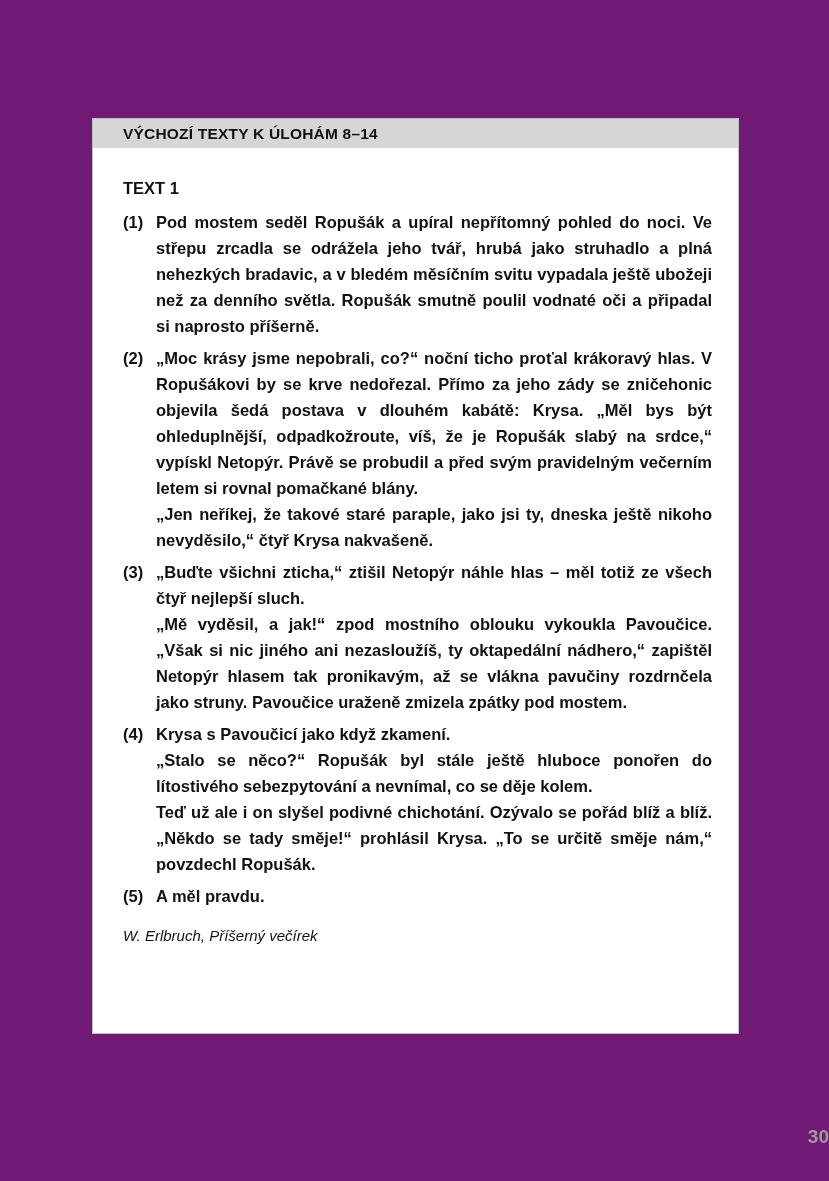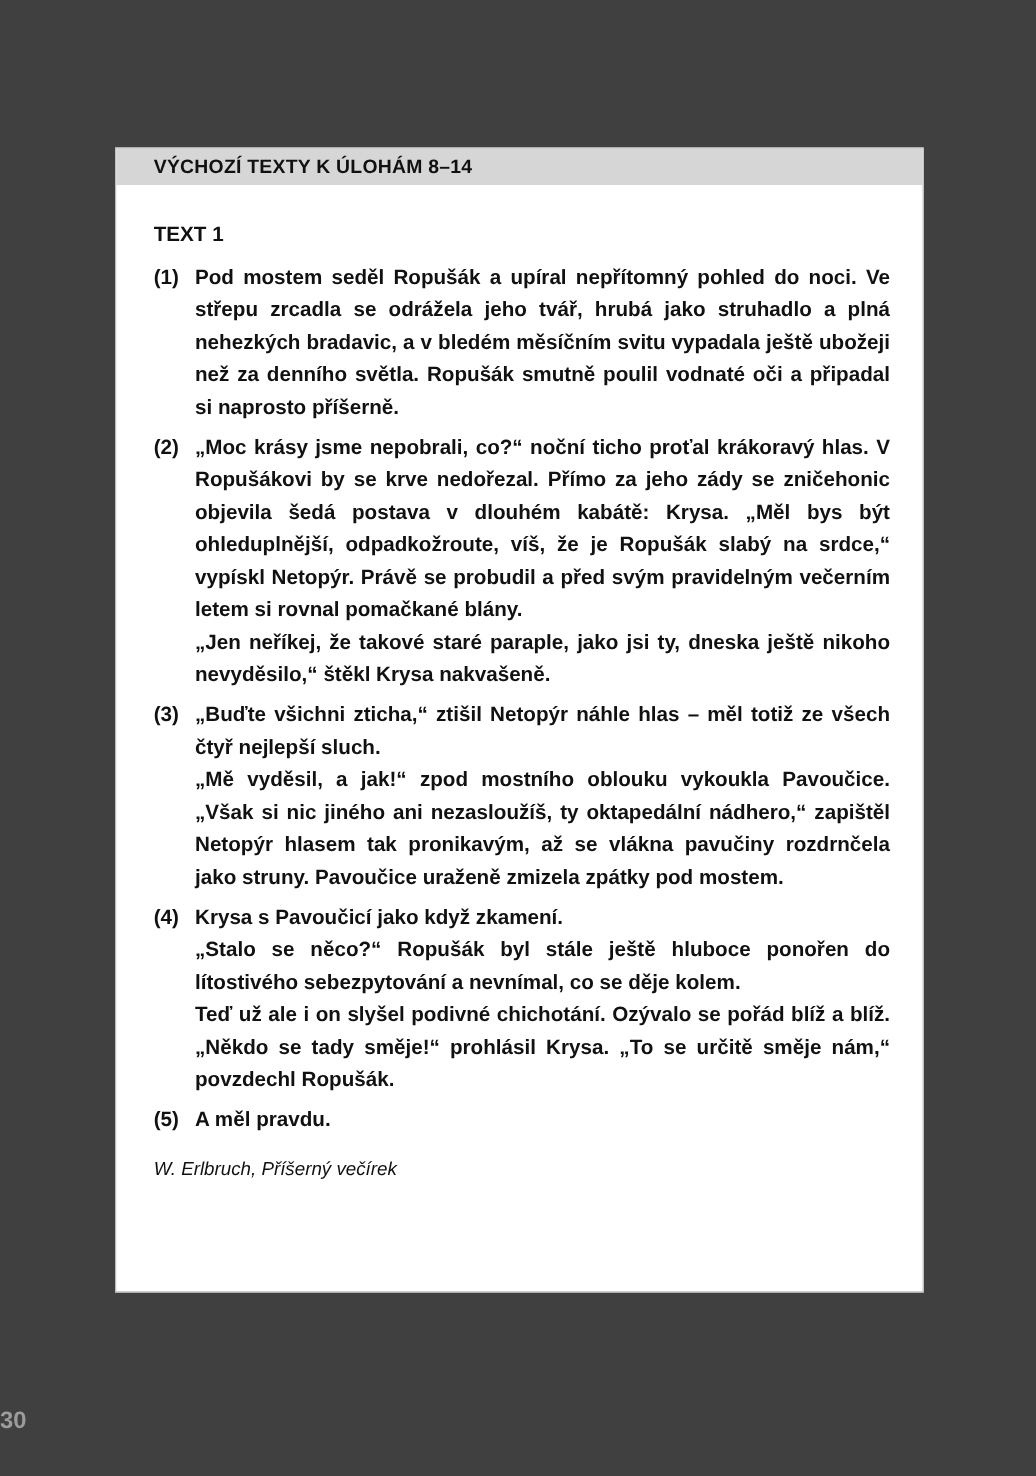--- a/index.html
+++ b/index.html
@@ -5,21 +5,21 @@
   html, body {
     margin: 0;
     padding: 0;
     background: #ffffff;
     font-family: "Liberation Sans", sans-serif;
   }
   .page {
     position: relative;
     width: 829px;
     height: 1181px;
-    background: #404040;
+    background: #701a75;
     overflow: hidden;
   }
   .textbox {
     position: absolute;
     left: 92px;
     top: 118px;
     width: 647px;
     min-height: 916px;
     box-sizing: border-box;
     border: 1px solid #bfbfbf;
@@ -72,21 +72,21 @@
     font-style: italic;
     font-size: 15px;
     margin-top: 14px;
     padding-right: 0;
   }
   .pagenum {
     position: absolute;
     left: 0;
     right: 0;
     top: 1126px;
-    text-align: left;
+    text-align: right;
     font-weight: bold;
     font-size: 19px;
     color: #9c9c9c;
   }
 </style>
 </head>
 <body>
 
 <div class="page">
   <div class="textbox">
@@ -99,21 +99,21 @@
           <div class="para">
             <span class="pnum">(1)</span>
             <div class="pbody">
               <div class="pblock">Pod mostem seděl Ropušák a upíral nepřítomný pohled do noci. Ve střepu zrcadla se odrážela jeho tvář, hrubá jako struhadlo a plná nehezkých bradavic, a v bledém měsíčním svitu vypadala ještě ubožeji než za denního světla. Ropušák smutně poulil vodnaté oči a připadal si naprosto příšerně.</div>
             </div>
           </div>
           <div class="para">
             <span class="pnum">(2)</span>
             <div class="pbody">
               <div class="pblock">„Moc krásy jsme nepobrali, co?“ noční ticho proťal krákoravý hlas. V Ropušákovi by se krve nedořezal. Přímo za jeho zády se zničehonic objevila šedá postava v dlouhém kabátě: Krysa. „Měl bys být ohleduplnější, odpadkožroute, víš, že je Ropušák slabý na srdce,“ vypískl Netopýr. Právě se probudil a před svým pravidelným večerním letem si rovnal pomačkané blány.</div>
-              <div class="pblock">„Jen neříkej, že takové staré paraple, jako jsi ty, dneska ještě nikoho nevyděsilo,“ štěkl Krysa nakvašeně.</div>
+              <div class="pblock">„Jen neříkej, že takové staré paraple, jako jsi ty, dneska ještě nikoho nevyděsilo,“ čtyř Krysa nakvašeně.</div>
             </div>
           </div>
           <div class="para">
             <span class="pnum">(3)</span>
             <div class="pbody">
               <div class="pblock">„Buďte všichni zticha,“ ztišil Netopýr náhle hlas – měl totiž ze všech čtyř nejlepší sluch.</div>
               <div class="pblock">„Mě vyděsil, a jak!“ zpod mostního oblouku vykoukla Pavoučice. „Však si nic jiného ani nezasloužíš, ty oktapedální nádhero,“ zapištěl Netopýr hlasem tak pronikavým, až se vlákna pavučiny rozdrnčela jako struny. Pavoučice uraženě zmizela zpátky pod mostem.</div>
             </div>
           </div>
           <div class="para">

